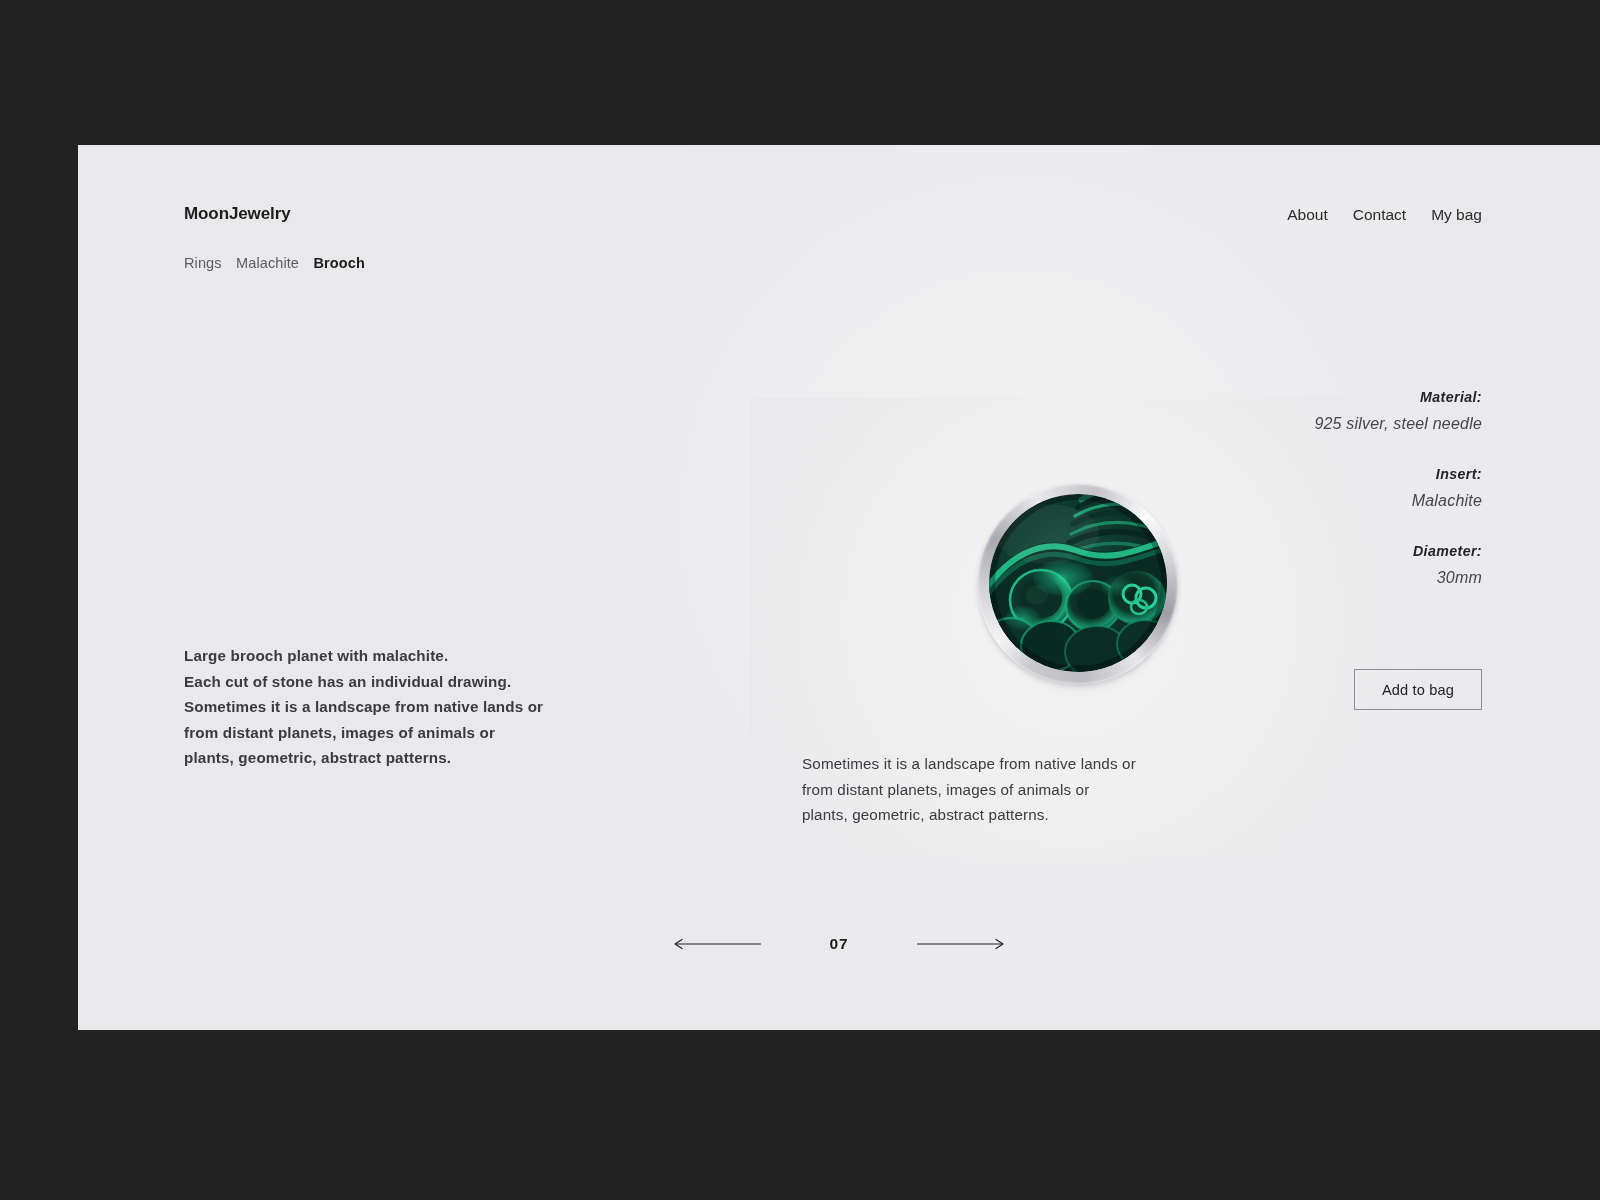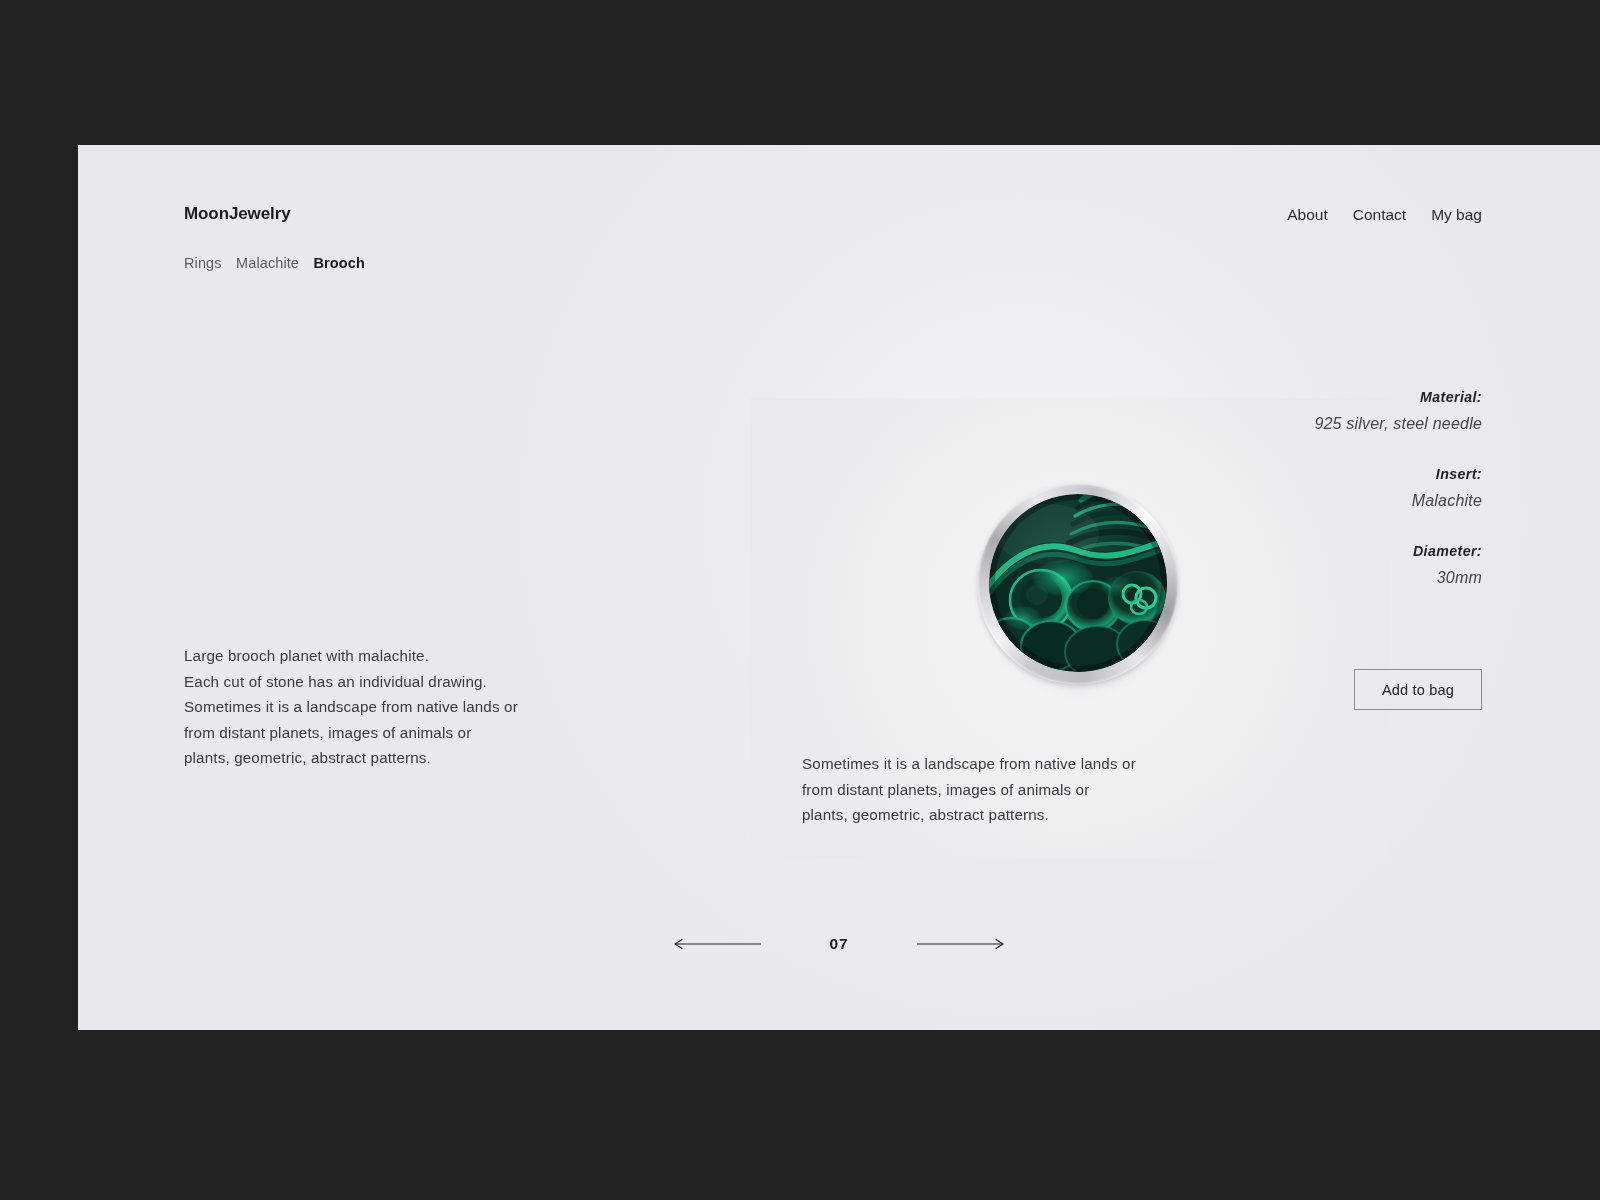--- a/index.html
+++ b/index.html
@@ -61,21 +61,21 @@
     font-size:58px; line-height:1.28;
     font-weight:300; letter-spacing:-0.8px;
     color:#1f1f21;
   }
 
   
   .desc-left {
     position:absolute; left:106px; top:498px;
     width:420px;
     font-size:15.2px; line-height:25.6px;
-    color:#3b3b3f; letter-spacing:0.15px;
+    color:#3b3b3f; letter-spacing:0.15px;font-weight:bold;
   }
   .desc-left .ln { white-space:nowrap; }
 
   
   .photo {
     position:absolute;
     left:672px; top:253px;
     width:640px; height:460px;
     background:
       radial-gradient(circle 330px at 50% 48%, #f4f4f5 0%, #efeff0 58%, #eaeaec 100%);

